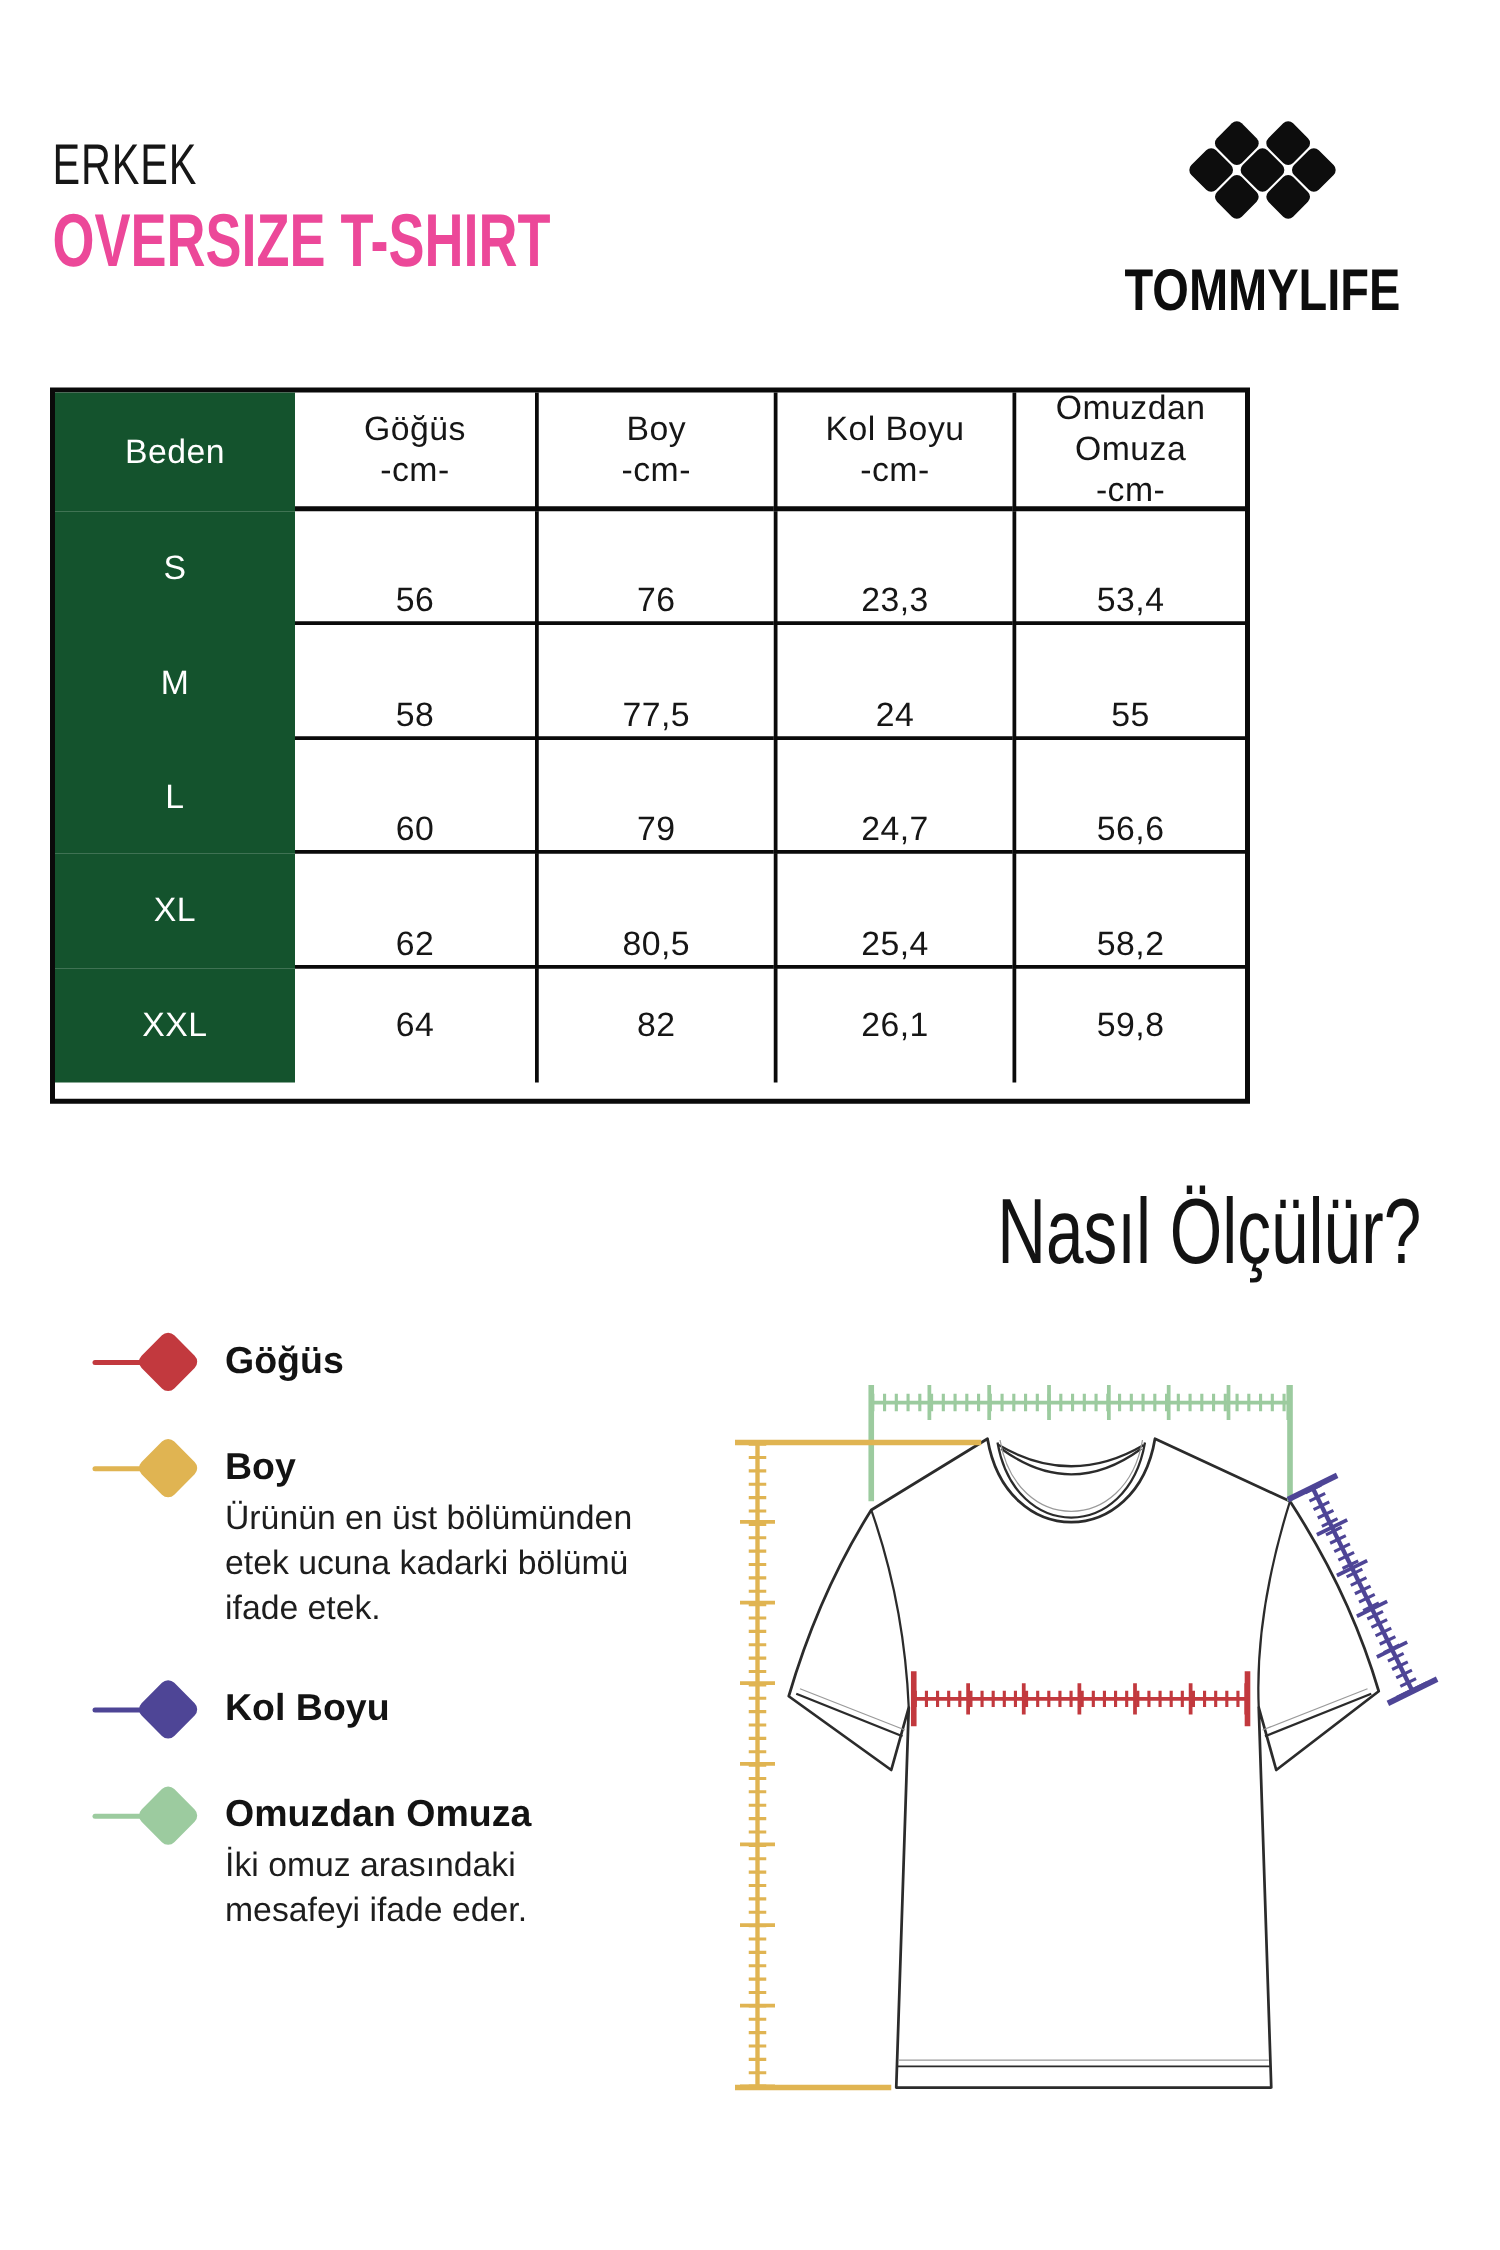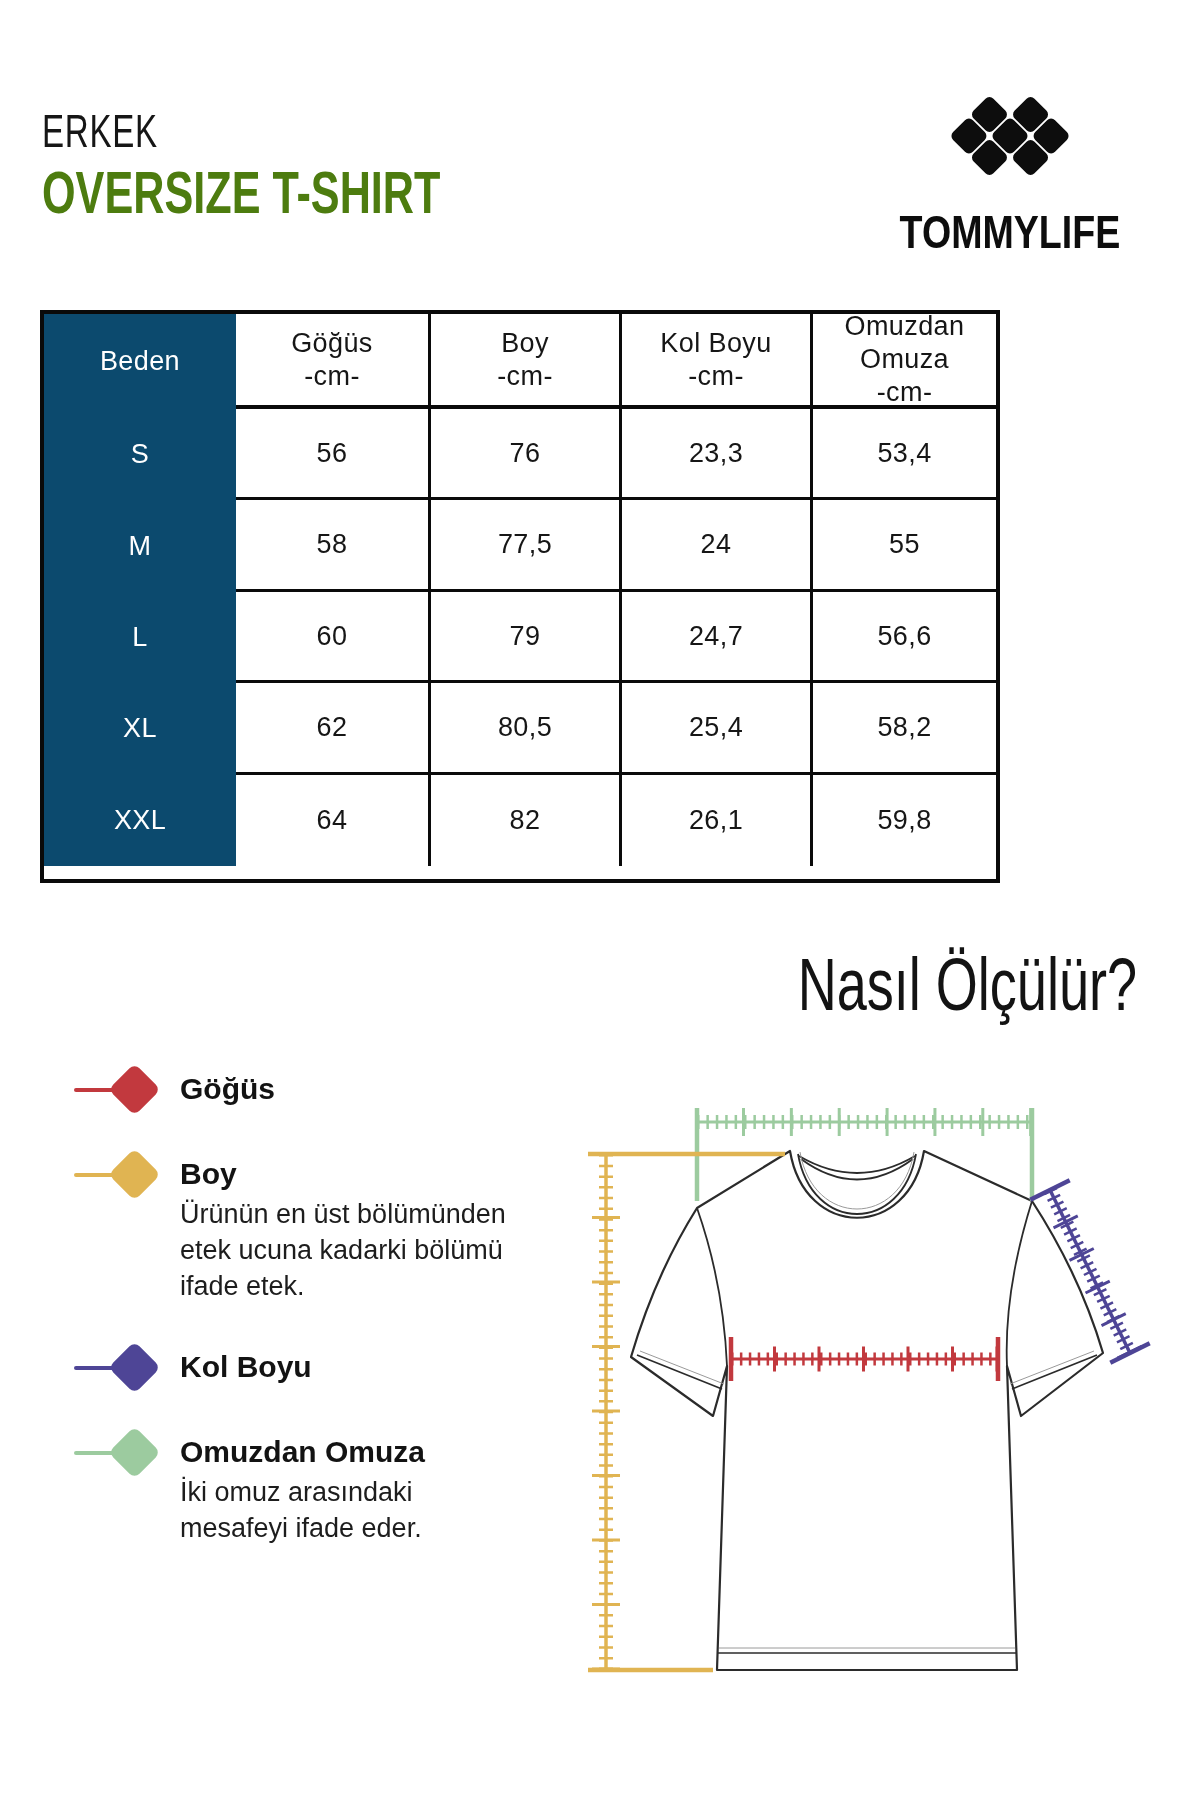--- a/index.html
+++ b/index.html
@@ -12,21 +12,21 @@
   }
   .abs{position:absolute;}
 
   
   .hdr-category{
     left:42px;top:104px;
     font-size:46px;font-weight:300;letter-spacing:1px;color:#161616;
   }
   .hdr-title{
     left:42px;top:158px;
-    font-size:60px;font-weight:800;letter-spacing:0;color:#4d7c0f;
+    font-size:60px;font-weight:800;letter-spacing:0;color:#ec4899;
   }
   .cond{display:inline-block;transform:scaleX(.72);transform-origin:left center;white-space:nowrap;}
   .cond-c{display:inline-block;transform:scaleX(.8);transform-origin:center;white-space:nowrap;}
 
   
   .brand{left:870px;top:92px;width:280px;text-align:center;}
   .brand-logo{display:block;margin:0 auto;}
   .brand-name{margin-top:24px;font-size:47px;font-weight:800;color:#0d0d0d;}
 
   
@@ -36,23 +36,23 @@
     display:grid;
     grid-template-columns:192px 192px 191px 191px 186px;
     grid-template-rows:95px repeat(5,91.4px);
     background:#fff;
   }
   .cell{
     display:flex;flex-direction:column;align-items:center;justify-content:center;
     font-size:27px;color:#161616;letter-spacing:.4px;line-height:1.22;
     box-sizing:border-box;text-align:center;
   }
-  .cell.dark{background:#0c4a6e;color:#fff;border:none;}
+  .cell.dark{background:#14532d;color:#fff;border:none;}
   .cell.vline{border-left:3px solid #0a0a0a;}
-  .cell.hline{border-bottom:3px solid #0a0a0a;}
+  .cell.hline{border-bottom:3px solid #0a0a0a;justify-content:flex-end;}
   .cell.hdrline{border-bottom:4px solid #0a0a0a;}
   .cell .unit{display:block;}
   .col-head{padding:0 8px;}
 
   
   .htm-title{
     left:0;top:942px;width:1200px;text-align:right;
     font-size:74px;font-weight:400;color:#131313;
   }
   .legend{left:72px;top:1072px;width:440px;}

